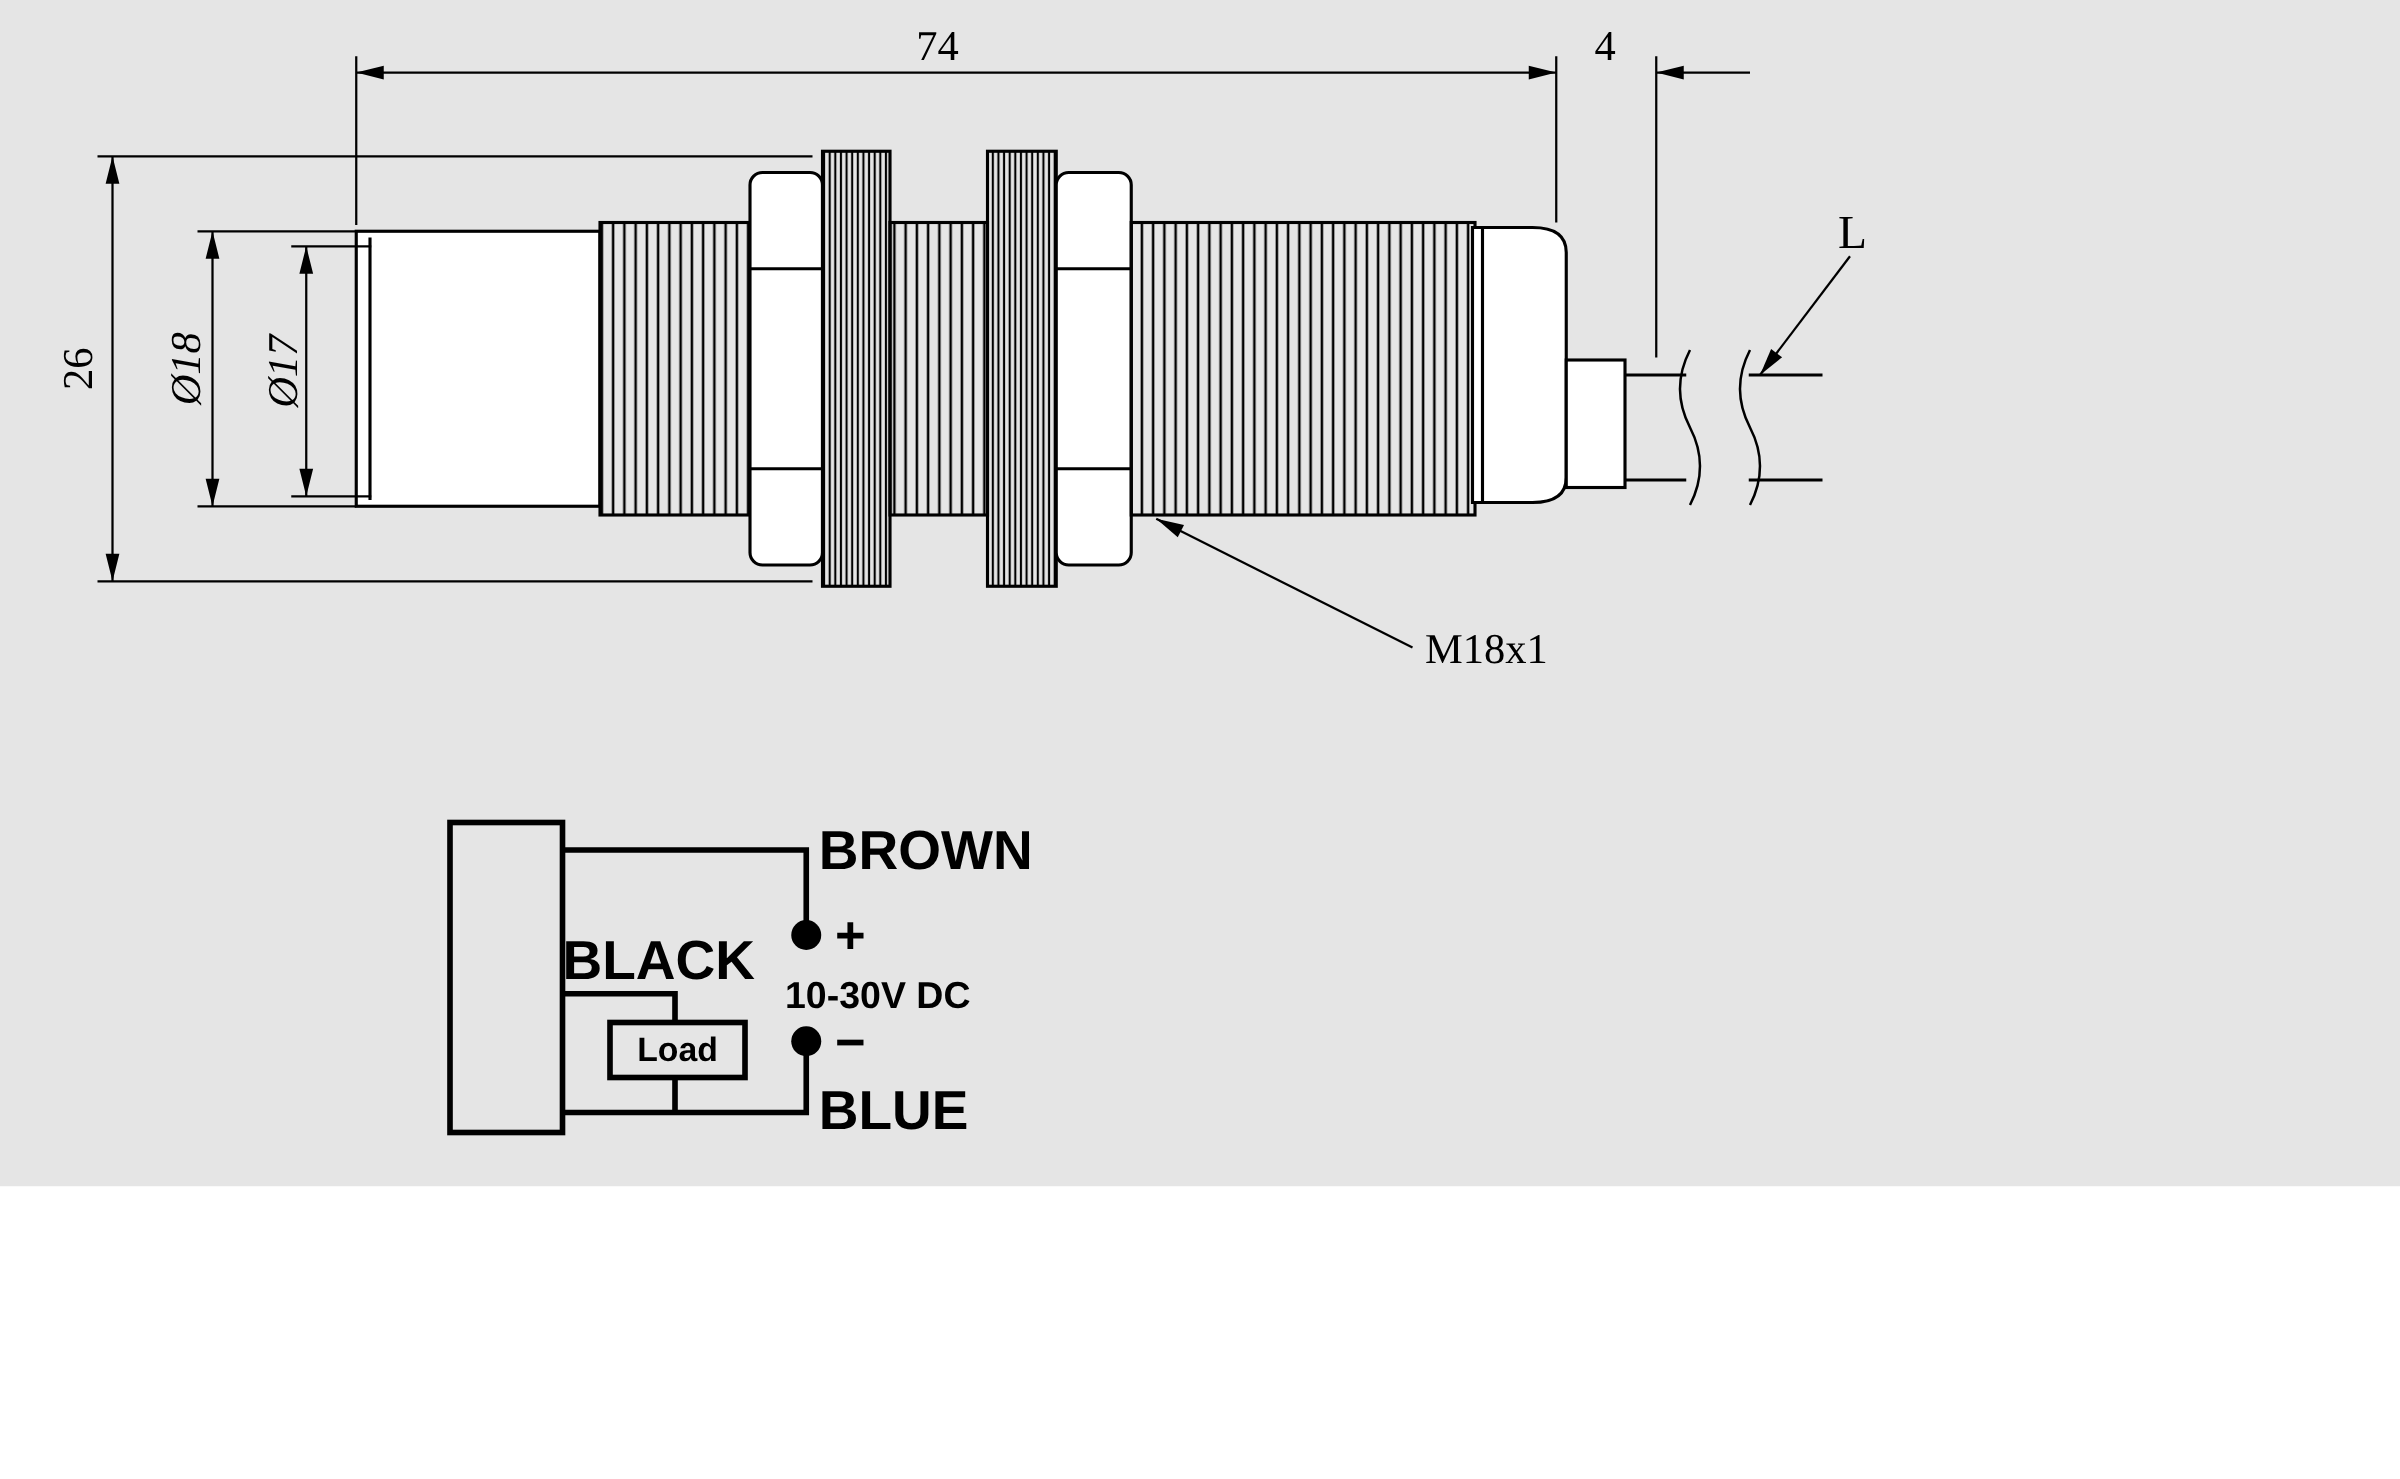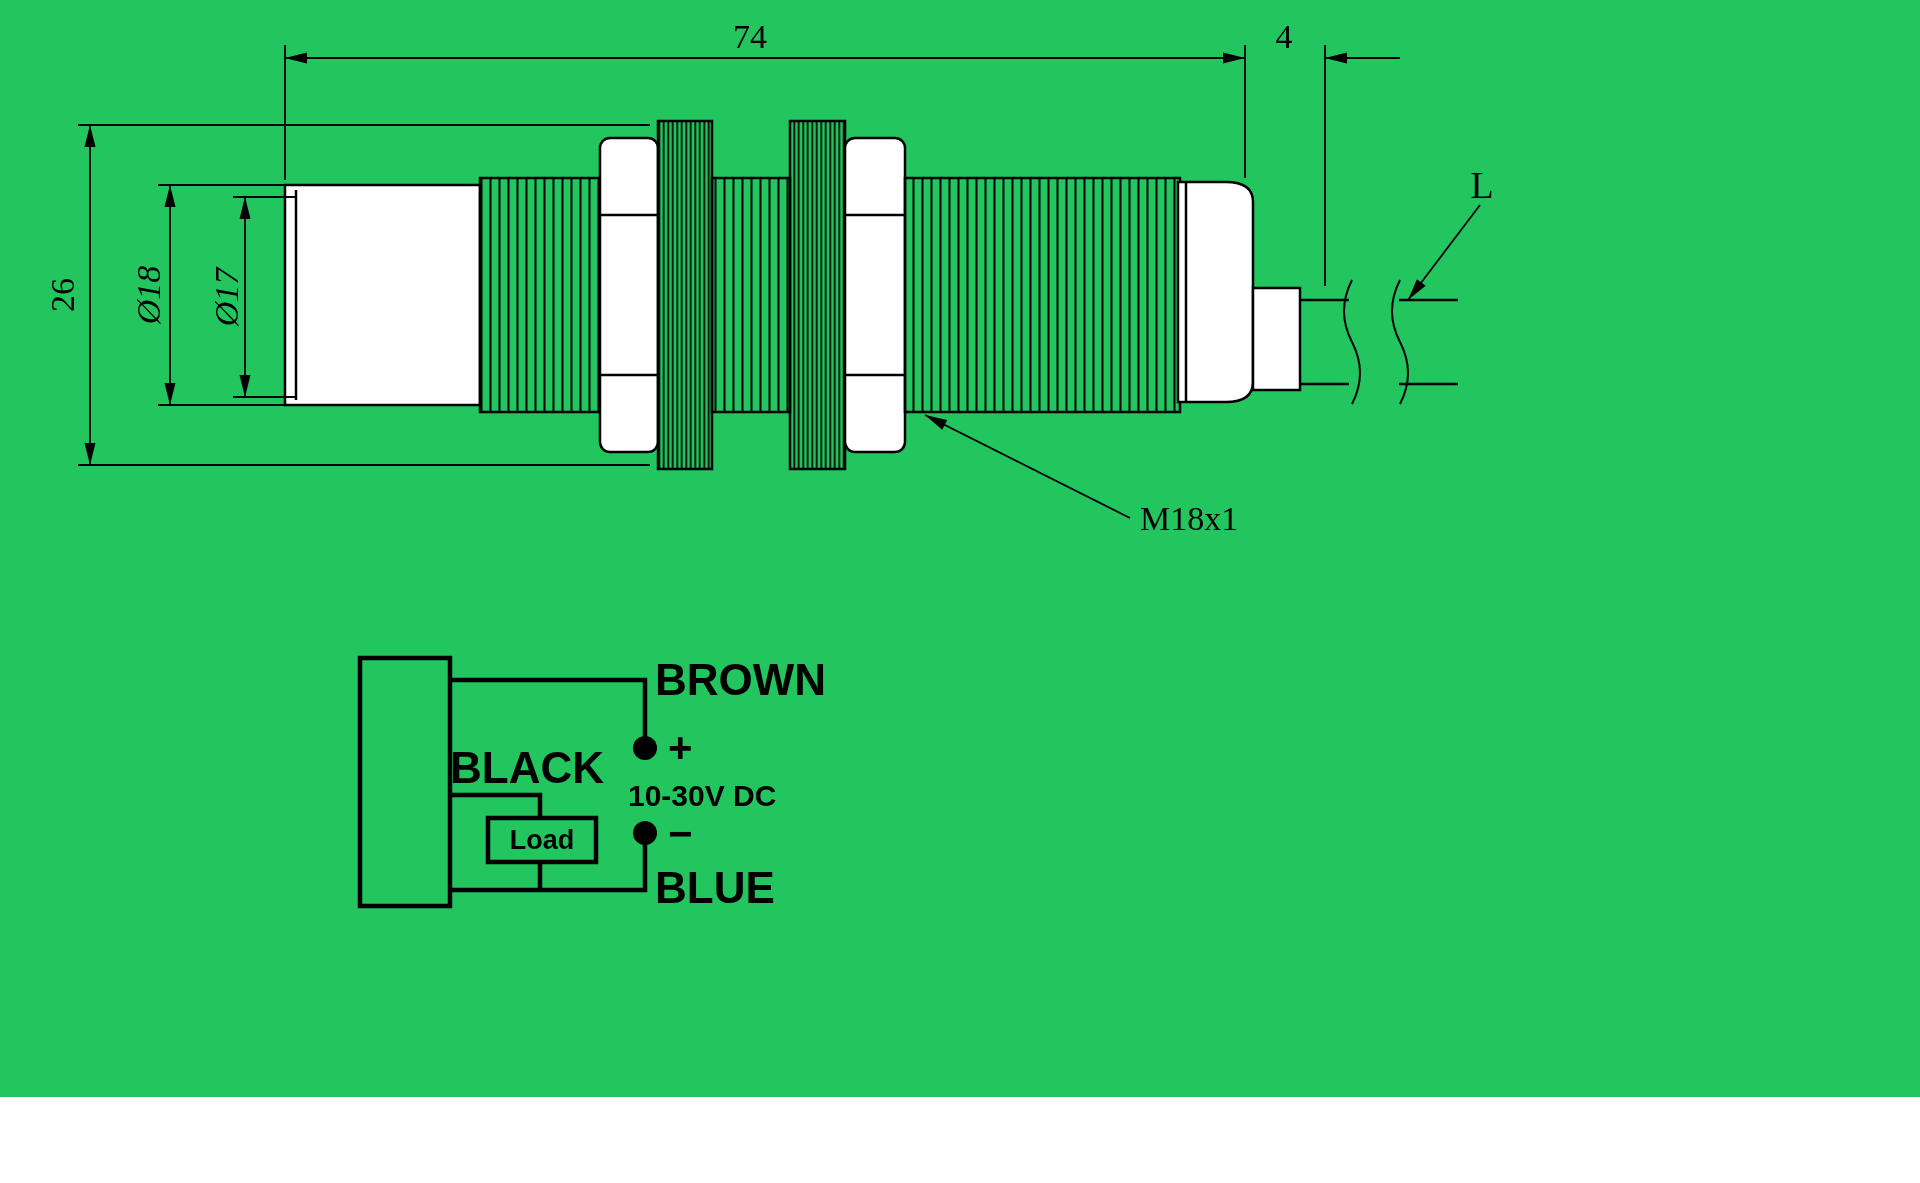--- a/index.html
+++ b/index.html
@@ -7,22 +7,22 @@
     padding: 0;
     background: #ffffff;
     width: 1920px;
     height: 1183px;
     overflow: hidden;
     font-family: "Liberation Serif", serif;
   }
   .stage {
     position: relative;
     width: 1920px;
-    height: 1097px;
-    background: #22c55e;
+    height: 949px;
+    background: #e5e5e5;
   }
   svg { display: block; }
   text { fill: #000; }
   .dim-text {
     font-family: "Liberation Serif", serif;
     font-size: 34px;
   }
   .dim-text-italic {
     font-family: "Liberation Serif", serif;
     font-style: italic;

